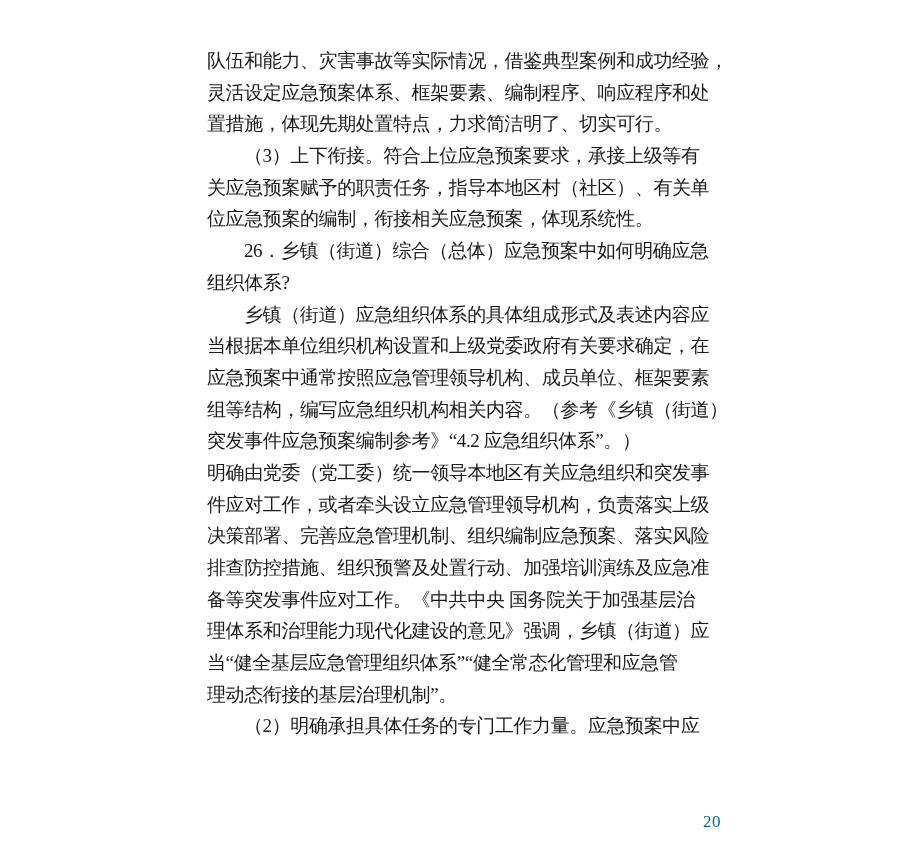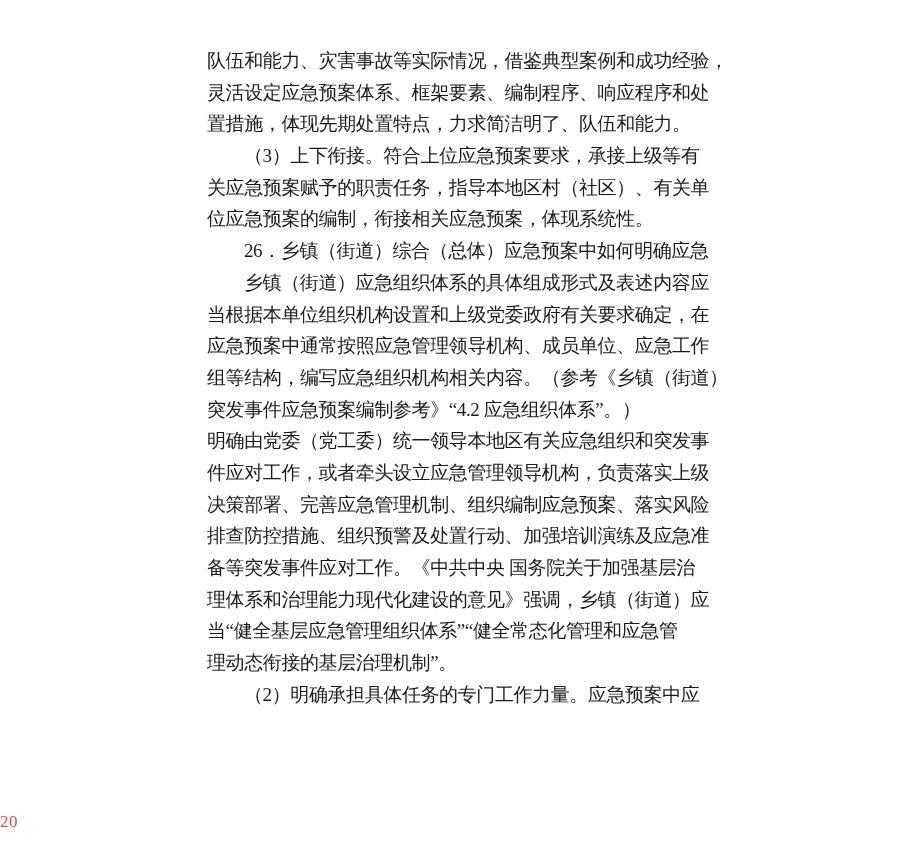--- a/index.html
+++ b/index.html
@@ -40,41 +40,42 @@
     text-indent: 37px;
   }
   .seg-n { font-weight: normal; font-style: normal; }
   .seg-b { font-weight: normal; }
   .seg-k { } 
   .page-number {
     position: absolute;
     top: 812px;
     left: 0;
     width: 721px;
-    text-align: left;
+    text-align: right;
     font-size: 17px;
     letter-spacing: 0.5px;
-    color: #ef4444;
+    color: #0369a1;
   }
 </style>
 </head>
 <body>
 
 <div class="page">
   <div class="text-block">
       <div class="line"><span class="seg-n">队伍和能力、灾害事故等实际情况，借鉴典型案例和成功经验，</span></div>
       <div class="line"><span class="seg-n">灵活设定应急预案体系、框架要素、编制程序、响应程序和处</span></div>
-      <div class="line last"><span class="seg-n">置措施，体现先期处置特点，力求简洁明了、队伍和能力。</span></div>
+      <div class="line last"><span class="seg-n">置措施，体现先期处置特点，力求简洁明了、切实可行。</span></div>
       <div class="line indent"><span class="seg-n">（3）</span><span class="seg-b">上下衔接。</span><span class="seg-n">符合上位应急预案要求，承接上级等有</span></div>
       <div class="line"><span class="seg-n">关应急预案赋予的职责任务，指导本地区村（社区）、有关单</span></div>
       <div class="line last"><span class="seg-n">位应急预案的编制，衔接相关应急预案，体现系统性。</span></div>
       <div class="line indent"><span class="seg-n">26．</span><span class="seg-b">乡镇（街道）综合（总体）应急预案中如何明确应急</span></div>
+      <div class="line last"><span class="seg-b">组织体系?</span></div>
       <div class="line indent"><span class="seg-n">乡镇（街道）应急组织体系的具体组成形式及表述内容应</span></div>
       <div class="line"><span class="seg-n">当根据本单位组织机构设置和上级党委政府有关要求确定，在</span></div>
-      <div class="line"><span class="seg-n">应急预案中通常按照应急管理领导机构、成员单位、应急工作</span></div>
+      <div class="line"><span class="seg-n">应急预案中通常按照应急管理领导机构、成员单位、框架要素</span></div>
       <div class="line"><span class="seg-n">组等结构，编写应急组织机构相关内容。</span><span class="seg-k">（参考《乡镇（街道）</span></div>
       <div class="line last"><span class="seg-k">突发事件应急预案编制参考》“4.2 应急组织体系”。）</span></div>
       <div class="line"><span class="seg-n">明确由党委（党工委）统一领导本地区有关应急组织和突发事</span></div>
       <div class="line"><span class="seg-n">件应对工作，或者牵头设立应急管理领导机构，负责落实上级</span></div>
       <div class="line"><span class="seg-n">决策部署、完善应急管理机制、组织编制应急预案、落实风险</span></div>
       <div class="line"><span class="seg-n">排查防控措施、组织预警及处置行动、加强培训演练及应急准</span></div>
       <div class="line"><span class="seg-n">备等突发事件应对工作。《中共中央 国务院关于加强基层治</span></div>
       <div class="line"><span class="seg-n">理体系和治理能力现代化建设的意见》强调，乡镇（街道）应</span></div>
       <div class="line"><span class="seg-n">当“健全基层应急管理组织体系”“健全常态化管理和应急管</span></div>
       <div class="line last"><span class="seg-n">理动态衔接的基层治理机制”。</span></div>

